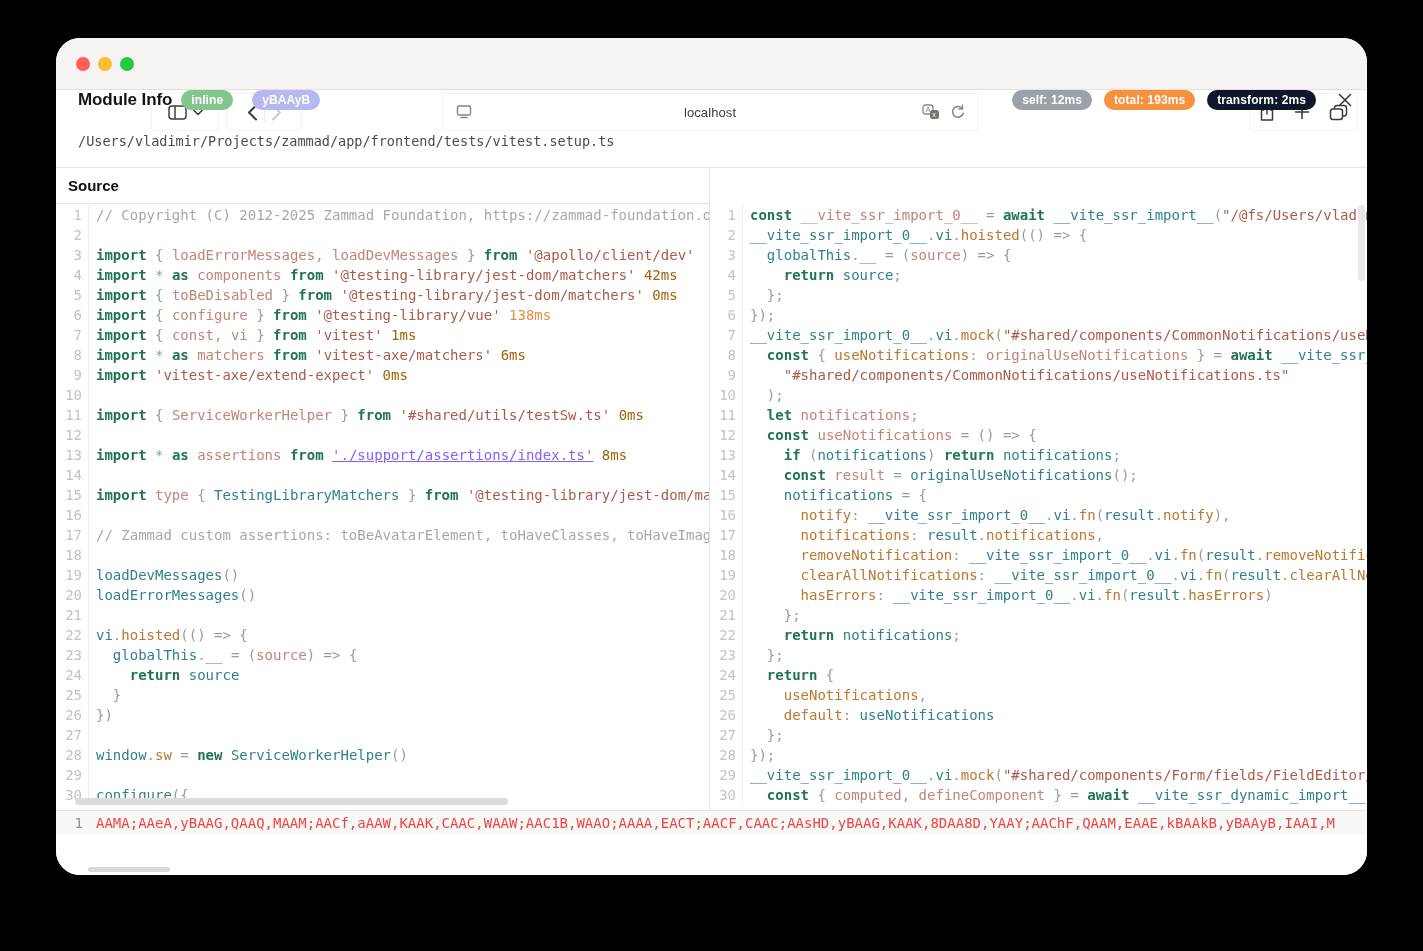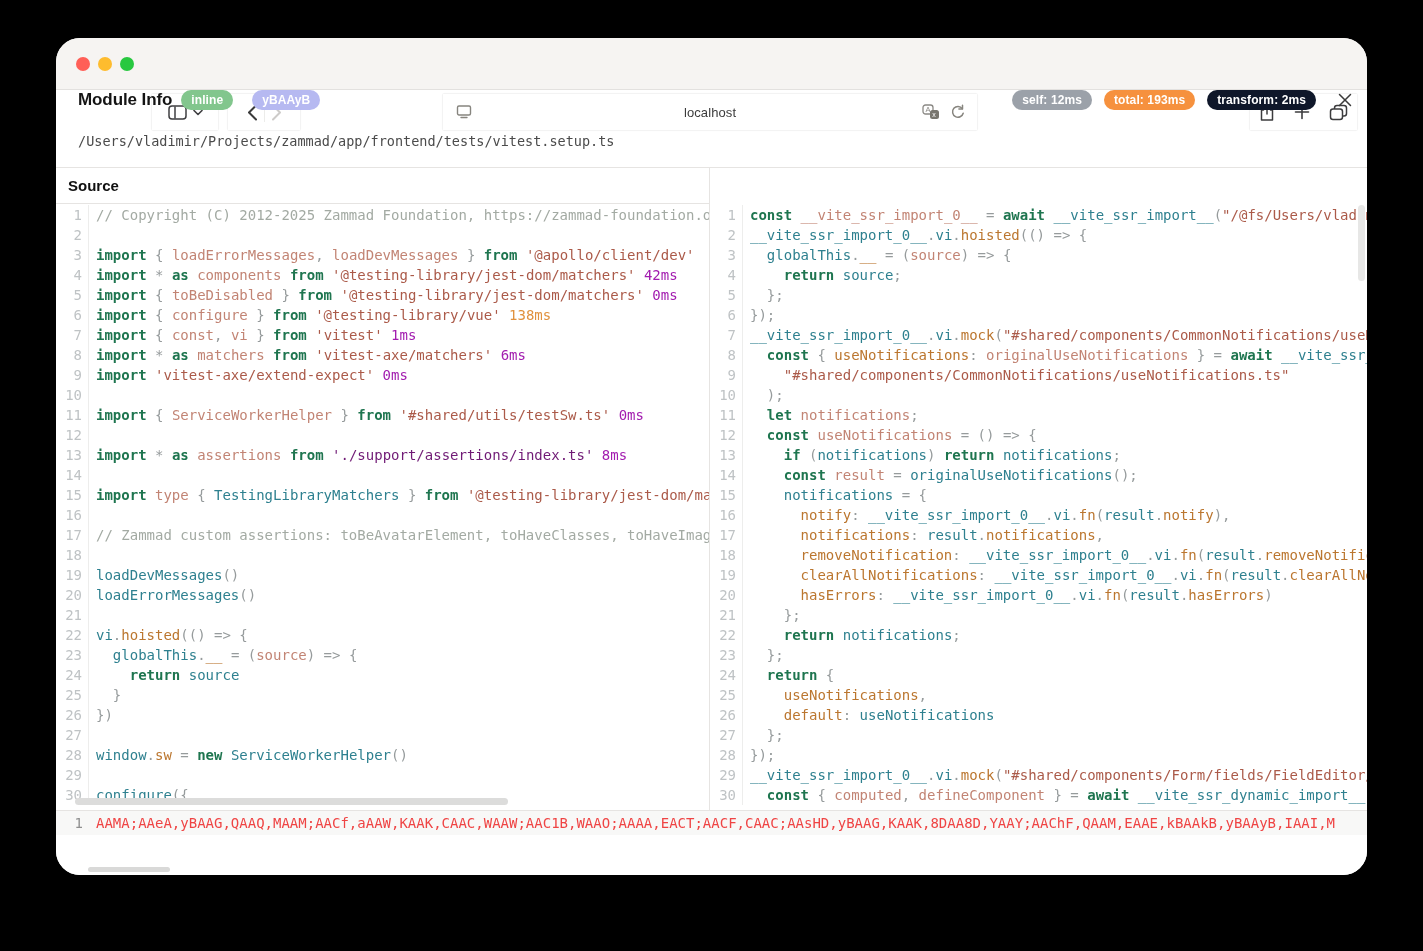--- a/index.html
+++ b/index.html
@@ -40,22 +40,22 @@
   .panel.tr{width:657px;}
   .phead{height:36px;border-bottom:1px solid #e6e4e2;display:flex;align-items:center;
     padding-left:12px;font-size:15px;font-weight:700;color:#101010;box-sizing:border-box;}
   .code{position:absolute;left:0;top:37px;right:0;bottom:0;overflow:hidden;
     font-family:"DejaVu Sans Mono","Liberation Mono",monospace;font-size:14px;}
   .line{display:flex;height:20px;line-height:20px;white-space:pre;}
   .gut{width:33px;flex:0 0 33px;text-align:right;padding-right:6px;box-sizing:border-box;
     color:#bfc3c5;border-right:1px solid #ededec;user-select:none;}
   .ct{padding-left:7px;white-space:pre;overflow:hidden;flex:1;}
   .c{color:#a3aaa3}.k{color:#1e754f;font-weight:600}.i{color:#c28474}.s{color:#ab5a49}
-  .t{color:#2e808f}.o{color:#bb762f}.p{color:#969b9c}.g{color:#a21caf}.w{color:#e0913d}
-  .u{color:#701a75;}
+  .t{color:#2e808f}.o{color:#bb762f}.p{color:#969b9c}.g{color:#a16207}.w{color:#e0913d}
+  .u{color:#8b5cf6;text-decoration:underline;}
   .hthumb{position:absolute;left:19px;bottom:5px;width:433px;height:7px;background:#dcdcdb;border-radius:4px;}
   .vthumb{position:absolute;right:2px;top:37px;width:7px;height:76px;background:#e7e7e6;border-radius:4px;}
   
   .smap{position:absolute;left:0;top:772px;width:100%;height:65px;border-top:1px solid #e6e4e2;box-sizing:border-box;background:#fff;}
   .smap .phead{border-bottom:1px solid #eceae8;height:33px;}
   .maprow{display:flex;height:24px;line-height:24px;background:#f8f8f7;
     font-family:"DejaVu Sans Mono","Liberation Mono",monospace;font-size:14px;white-space:pre;overflow:hidden;}
   .mapnum{width:33px;flex:0 0 33px;text-align:right;padding-right:6px;box-sizing:border-box;color:#8f8f8f;}
   .maptext{padding-left:7px;color:#ef4444;overflow:hidden;text-align:center;}
   .mapthumb{position:absolute;left:32px;bottom:3px;width:82px;height:5px;background:#d9d9d8;border-radius:3px;}

